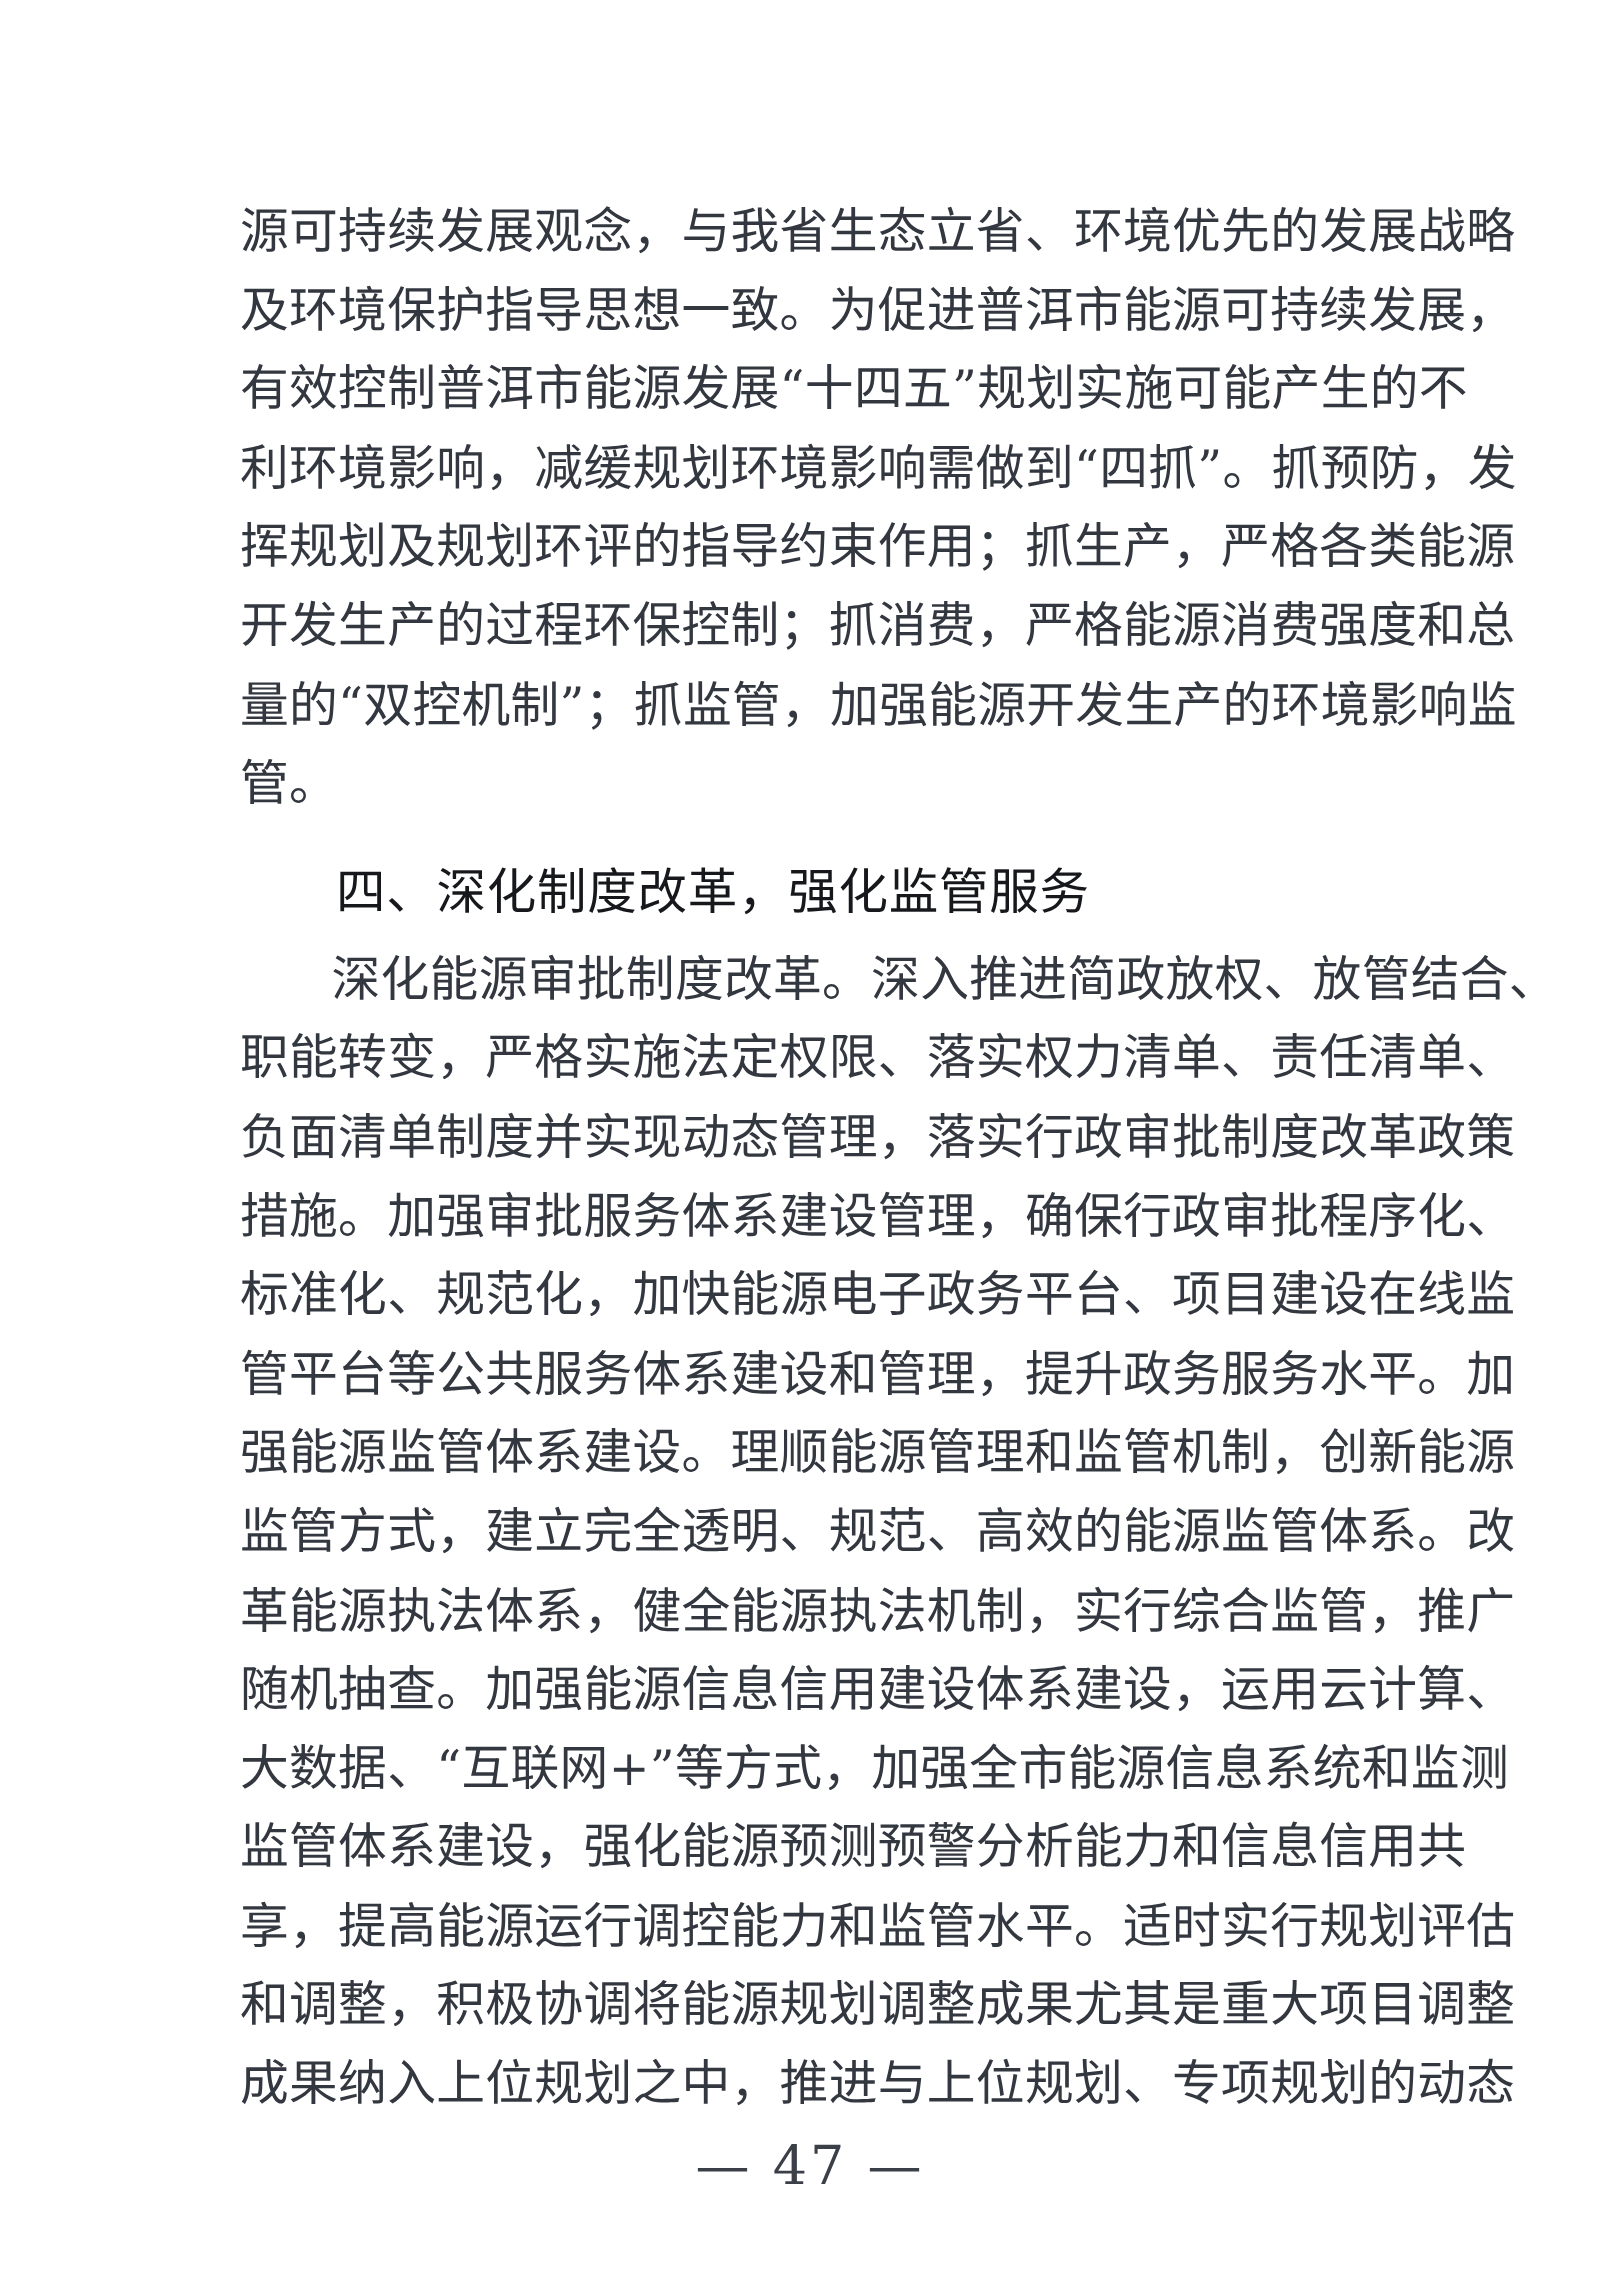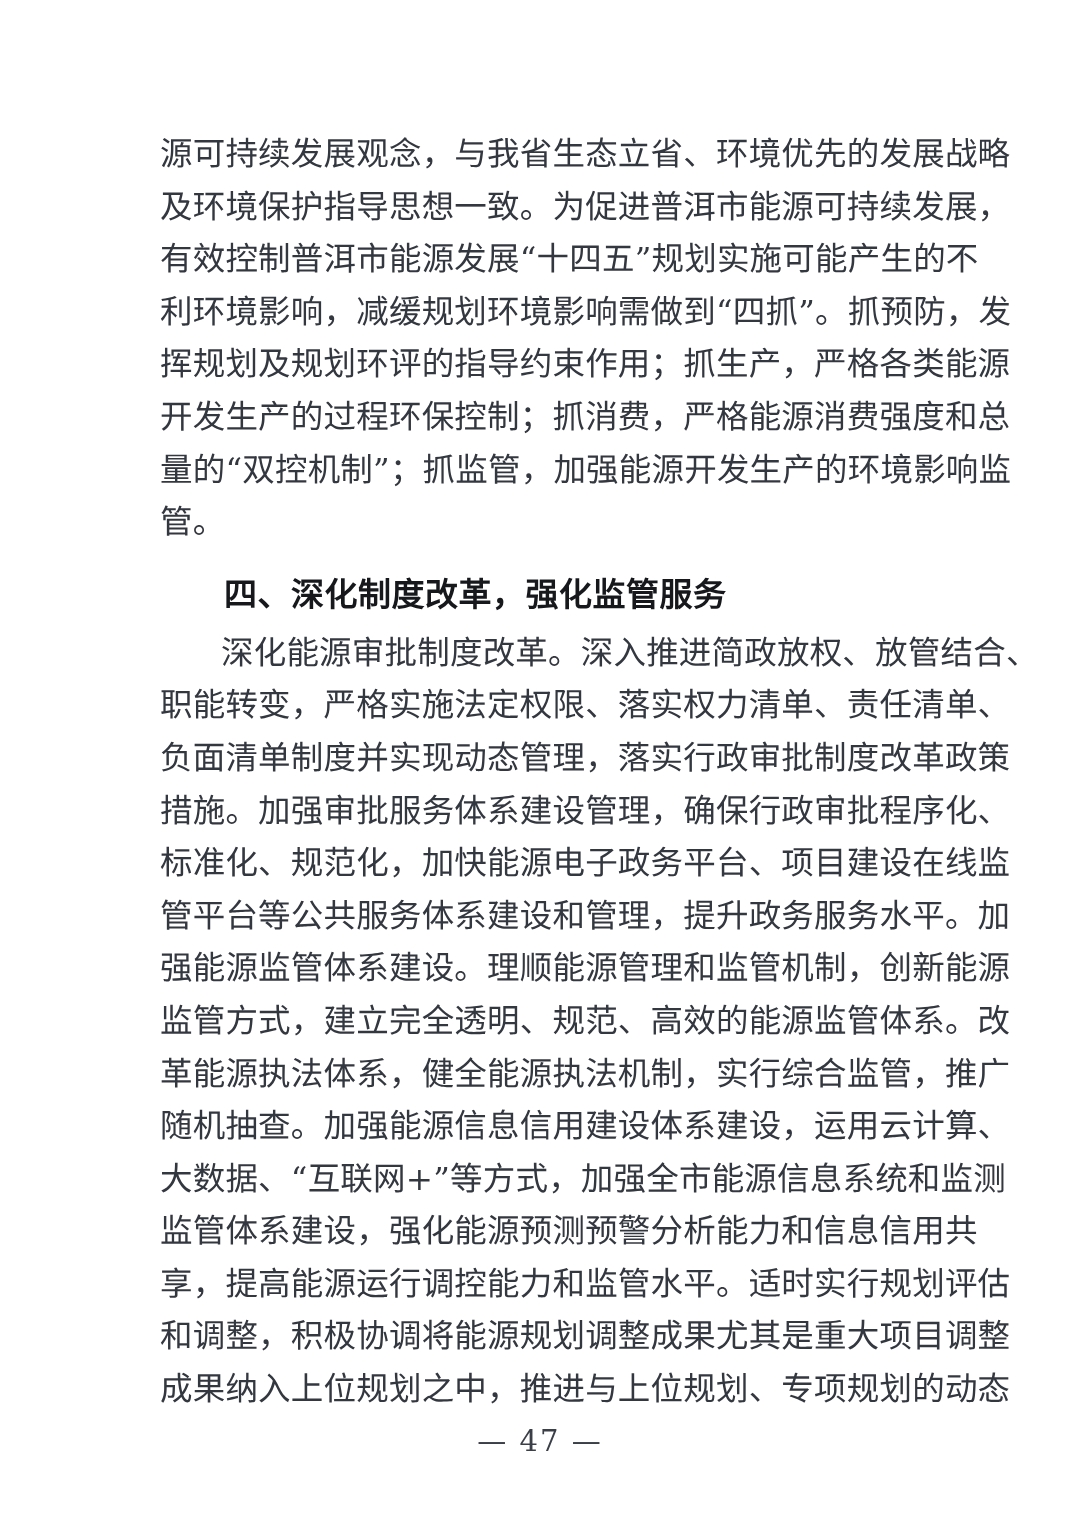--- a/index.html
+++ b/index.html
@@ -56,37 +56,37 @@
 
   .line.last {
     
   }
 
   .heading {
     height: 56px;
     line-height: 56px;
     padding-left: 64px;
     font-size: 33px;
-    font-weight: bold;
+    font-weight: normal;
     color: #16181c;
     white-space: nowrap;
     font-family: "DejaVu Sans", "Liberation Sans", sans-serif;
     letter-spacing: 0.5px;
   }
 
   .heading-gap-top { height: 18px; }
   .heading-gap-bottom { height: 4px; }
 
   .page-number {
     position: absolute;
     left: 0;
     top: 1424px;
     width: 1080px;
     text-align: center;
-    font-size: 29px;
+    font-size: 36px;
     color: #3a3f48;
     font-family: "DejaVu Serif", "Liberation Serif", serif;
     letter-spacing: 2px;
   }
 </style>
 </head>
 <body>
 
 <div class="page">
 

